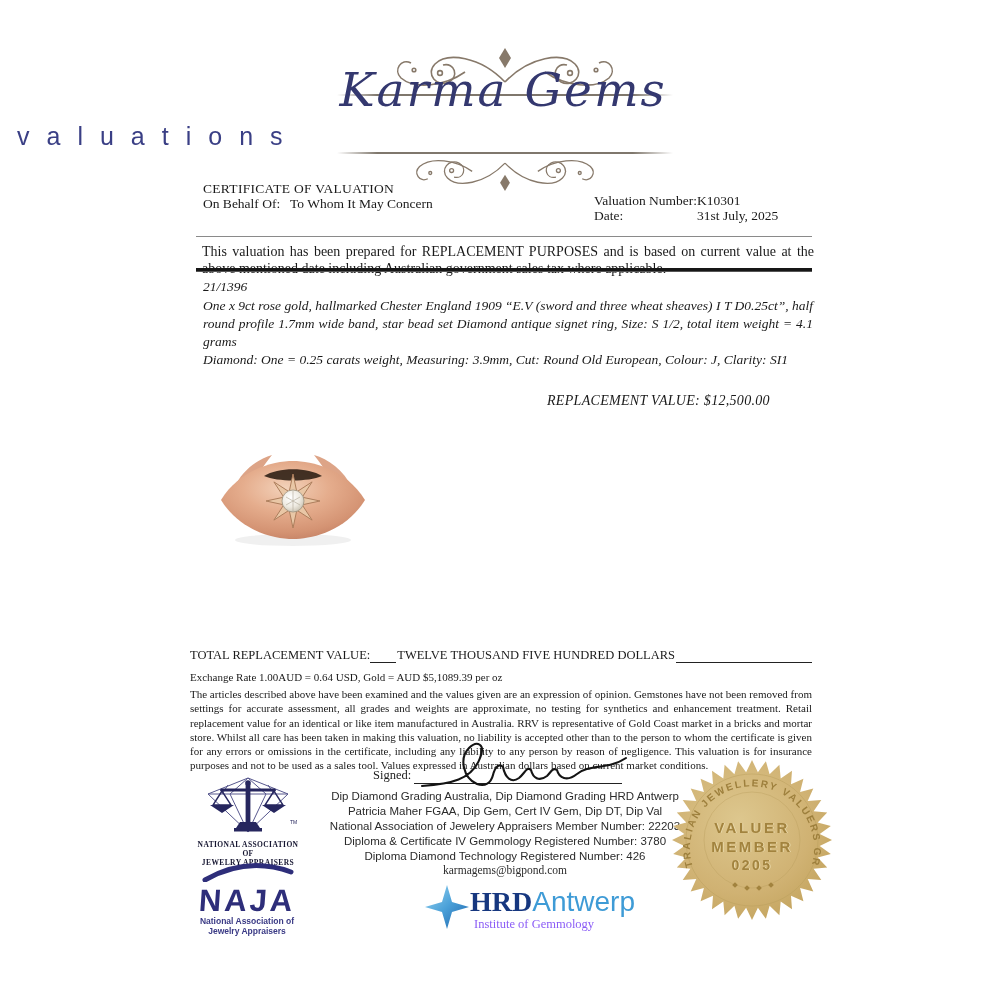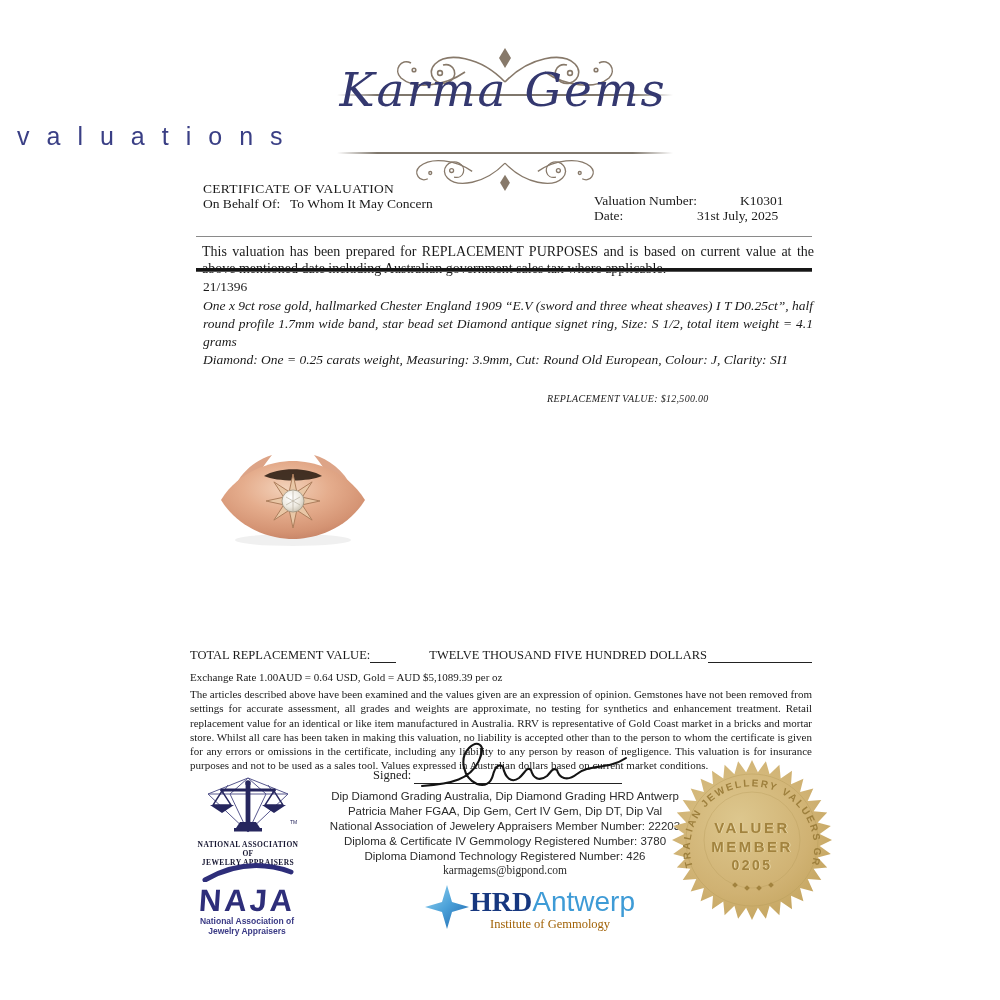--- a/index.html
+++ b/index.html
@@ -15,43 +15,43 @@
     color:#34386f;transform:translateX(3px);}
   .brand-sub{position:absolute;left:0;top:122px;width:1000px;
     font-family:"Liberation Sans", sans-serif;font-size:25px;letter-spacing:17px;
     color:#3a3f85;text-indent:17px;}
 
   
   .cert-title{position:absolute;left:203px;top:181px;font-size:13.5px;letter-spacing:.3px;}
   .behalf-label{position:absolute;left:203px;top:196px;font-size:13.5px;}
   .behalf-value{position:absolute;left:290px;top:196px;font-size:13.5px;}
   .vn-label{position:absolute;left:594px;top:193px;font-size:13.5px;}
-  .vn-value{position:absolute;left:697px;top:193px;font-size:13.5px;margin-left:43px;}
+  .vn-value{position:absolute;left:697px;top:193px;font-size:13.5px;}
   .date-label{position:absolute;left:594px;top:208px;font-size:13.5px;}
   .date-value{position:absolute;left:697px;top:208px;font-size:13.5px;}
 
   .rule-thin{position:absolute;left:196px;top:236px;width:616px;height:1px;background:#8a8a8a;}
   .purpose{position:absolute;left:202px;top:243px;width:612px;font-size:14px;line-height:1.22;text-align:justify;}
   .rule-thick{position:absolute;left:196px;top:268px;width:616px;height:3px;background:#161616;border-bottom:1px solid #555;}
 
   
-  .lot{position:absolute;left:203px;top:279px;font-size:13.5px;}
+  .lot{position:absolute;left:203px;top:279px;font-size:13.5px;font-style:italic;}
   .desc{position:absolute;left:203px;top:297px;width:610px;font-size:13.5px;font-style:italic;
         line-height:1.33;text-align:justify;}
   .diamond{position:absolute;left:203px;top:351px;width:610px;font-size:13.5px;font-style:italic;
         line-height:1.33;text-align:justify;}
-  .repl-value{position:absolute;left:547px;top:393px;font-size:10px;font-style:italic;letter-spacing:.3px;}
+  .repl-value{position:absolute;left:547px;top:393px;font-size:14px;font-style:italic;letter-spacing:.3px;}
 
   
   .total-row{position:absolute;left:190px;top:648px;width:622px;display:flex;align-items:flex-end;font-size:12.5px;}
   .total-label{white-space:nowrap;}
   .uline{border-bottom:1.2px solid #222;height:13px;display:inline-block;}
   .uline.short{width:26px;}
   .uline.fill{flex:1;}
-  .total-words{white-space:nowrap;padding:0 1px;margin-left:32px;}
+  .total-words{white-space:nowrap;padding:0 1px;}
   .exchange{position:absolute;left:190px;top:671px;font-size:11px;}
   .fineprint{position:absolute;left:190px;top:687px;width:622px;font-size:11px;line-height:1.3;text-align:justify;}
 
   
   .signed-label{position:absolute;left:373px;top:768px;font-size:12.5px;}
   .signed-line{position:absolute;left:414px;top:783px;width:208px;height:1px;background:#222;}
   .sig-svg{position:absolute;left:418px;top:738px;}
   .creds{position:absolute;left:250px;top:789px;width:510px;text-align:center;
          font-family:"Liberation Sans", sans-serif;font-size:11.5px;color:#2b2b2b;line-height:15px;}
   .cred-email{position:absolute;left:250px;top:864px;width:510px;text-align:center;font-size:11.5px;color:#2b2b2b;}
@@ -60,21 +60,21 @@
   .naja-scales{position:absolute;left:196px;top:772px;width:104px;text-align:center;}
   .naja-scales-text{font-size:7.5px;font-weight:bold;letter-spacing:.4px;color:#151530;line-height:9px;margin-top:2px;}
   .naja-wordmark{position:absolute;left:192px;top:860px;width:110px;text-align:center;color:#2e2e7a;}
   .naja-big{font-family:"Liberation Sans", sans-serif;font-weight:bold;font-size:31px;letter-spacing:3px;
             transform:skewX(-4deg);display:inline-block;line-height:30px;}
   .naja-sub{font-family:"Liberation Sans", sans-serif;font-weight:bold;font-size:8.5px;line-height:10px;color:#3a3a85;}
   .hrd{position:absolute;left:424px;top:884px;width:230px;height:58px;}
   .hrd-text{position:absolute;left:46px;top:4px;font-size:28px;line-height:28px;white-space:nowrap;}
   .hrd-bold{font-family:"Liberation Serif", serif;font-weight:bold;color:#16377f;}
   .hrd-light{font-family:Liberation Sans, sans-serif;color:#3e9bd6;}
-  .hrd-sub{position:absolute;left:66px;top:33px;font-size:12.5px;color:#a16207;}
+  .hrd-sub{position:absolute;left:50px;top:33px;font-size:12.5px;color:#8b5cf6;}
   .seal{position:absolute;left:671px;top:758px;width:162px;height:164px;}
 </style>
 </head>
 <body>
 
 <div class="page">
 
   <div>
     <div class="logo-line" style="left:337px;top:94px;width:336px;"></div>
     <div class="logo-line" style="left:337px;top:152px;width:336px;"></div>

